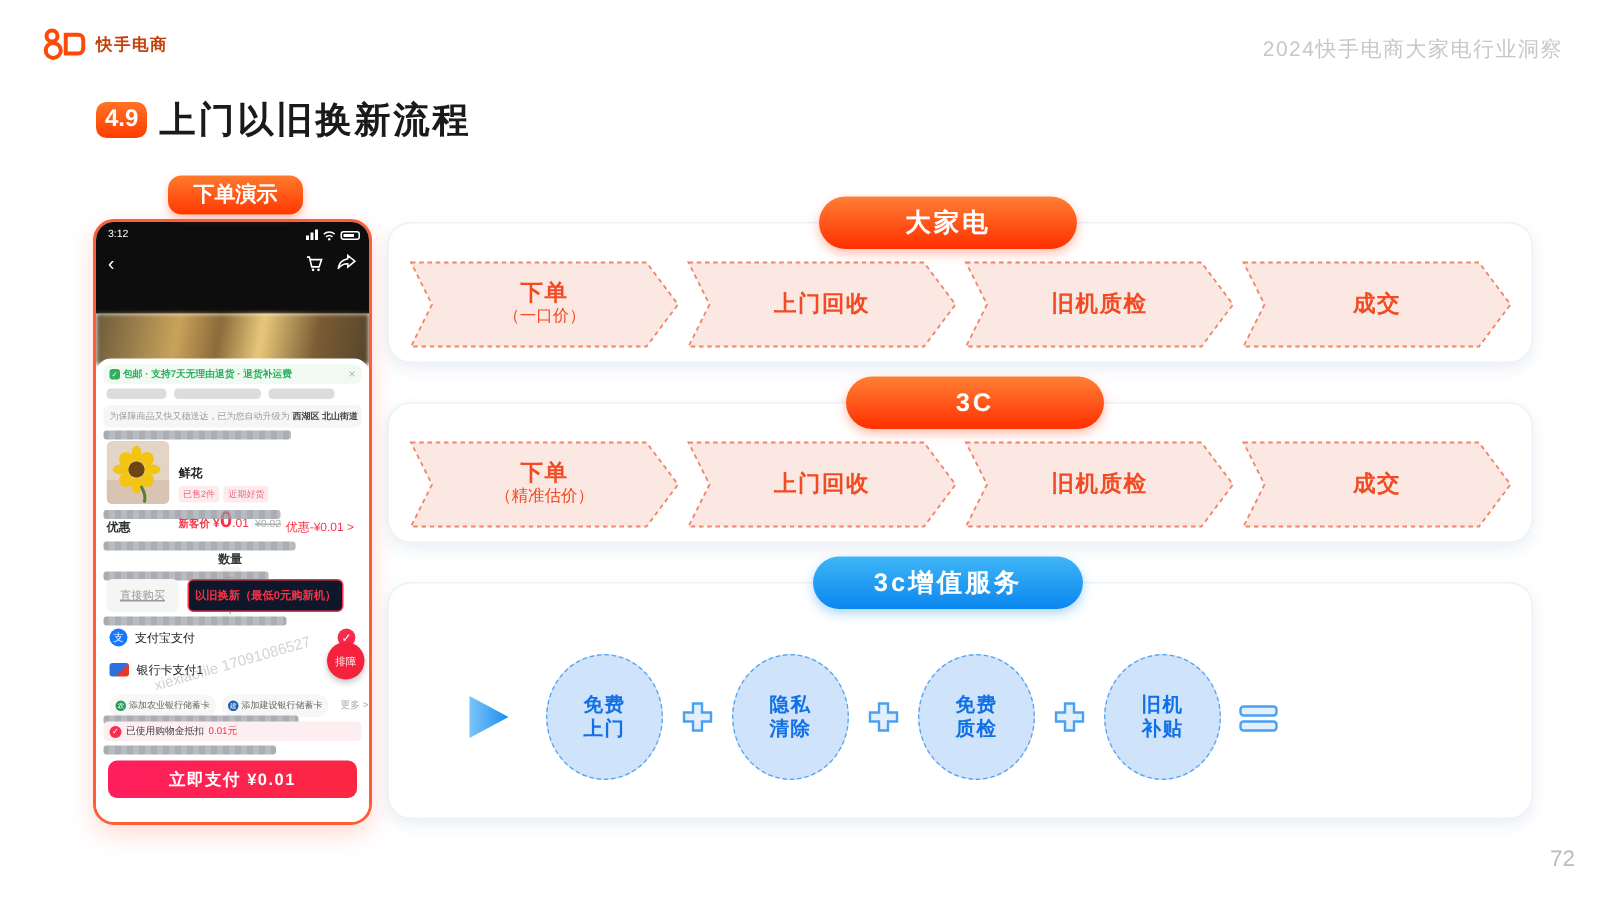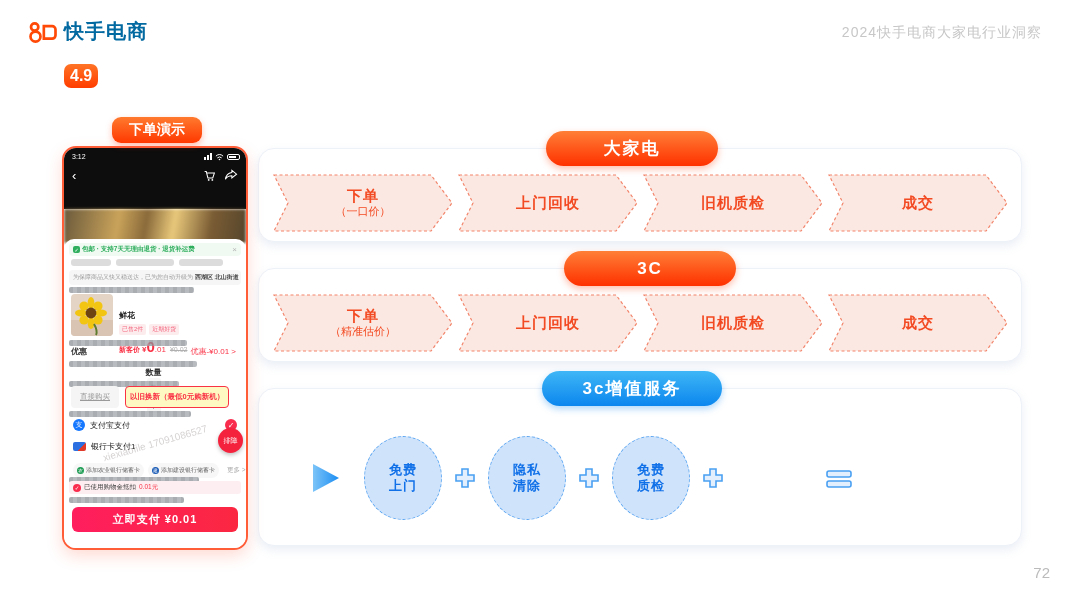--- a/index.html
+++ b/index.html
@@ -2,21 +2,21 @@
 <html><head>
 <meta charset="utf-8">
 <style>
   * { margin:0; padding:0; box-sizing:border-box; }
   html,body { width:1080px; height:606px; }
   body { font-family:"Liberation Sans","DejaVu Sans",sans-serif; background:#ffffff; position:relative; overflow:hidden; }
   .abs { position:absolute; }
 
   
   .brand { left:28px; top:18px; display:flex; align-items:center; gap:6px; }
-  .brand-name { color:#0369a1; font-weight:bold; font-size:20px; letter-spacing:1px; }
+  .brand-name { color:#c2410c; font-weight:bold; font-size:11px; letter-spacing:1px; }
   .hdr-right { right:38px; top:24px; color:#c7c7c7; font-size:14px; letter-spacing:1px; }
 
   
   .title-row { left:64px; top:64px; display:flex; align-items:center; gap:8px; }
   .title-badge { background:linear-gradient(180deg,#ff7426,#ff3c00); color:#fff; font-weight:bold; font-size:16px; border-radius:7px; padding:3px 6px; }
   .title-text { font-size:24px; font-weight:bold; color:#1a1a1a; letter-spacing:2px; }
 
   
   .demo-pill { left:112px; top:117px; width:90px; height:26px; border-radius:9px;
     background:linear-gradient(180deg,#ff7a2e,#ff3800); color:#fff; font-weight:bold; font-size:14px;
@@ -71,21 +71,21 @@
   .line-row { position:absolute; left:7px; right:10px; display:flex; align-items:center; }
   .lr-label { font-size:8px; color:#333; font-weight:bold; }
   .lr-spacer { flex:1; }
   .coupon-val { font-size:8px; color:#fa3246; }
   .stp { width:14px; height:13px; background:#f5f5f5; border-radius:3px; color:#8a8a8a; font-size:9px;
     display:flex; align-items:center; justify-content:center; }
   .stp-val { font-size:8px; color:#222; margin:0 6px; }
 
   .buy-row { position:absolute; left:7px; right:7px; top:147px; display:flex; gap:6px; }
   .btn-direct { background:#f5f5f5; color:#999; font-size:7.5px; border-radius:4px; padding:6px 9px;text-decoration:underline; }
-  .btn-tradein { background:#fef9c3; border:1px solid #fa3246; color:#fa3246; font-size:7.5px; font-weight:bold;
+  .btn-tradein { background:#0f172a; border:1px solid #fa3246; color:#fa3246; font-size:7.5px; font-weight:bold;
     border-radius:4px; padding:5px 4px; white-space:nowrap; }
 
   .pay-row { position:absolute; left:9px; right:9px; display:flex; align-items:center; gap:5px; }
   .pay-name { font-size:8px; color:#222; }
   .alipay-ic { width:12px; height:12px; border-radius:50%; background:#1677ff; color:#fff; font-size:7px;
     display:flex; align-items:center; justify-content:center; }
   .card-ic { width:13px; height:9px; border-radius:2px; background:linear-gradient(135deg,#2b6fe0 60%,#e03a2b 60%); }
   .rd-on { width:12px; height:12px; border-radius:50%; background:#fa2c4e; color:#fff; font-size:8px;
     display:flex; align-items:center; justify-content:center; }
   .rd-off { width:11px; height:11px; border-radius:50%; border:1px solid #c9c9c9; background:#fff; }
@@ -147,20 +147,21 @@
     <circle cx="8" cy="7" r="4.4" fill="none" stroke="#ff4906" stroke-width="3.2"></circle>
     <circle cx="9" cy="18.5" r="6" fill="none" stroke="#ff4906" stroke-width="3.2"></circle>
     <path d="M19 6 h10 a4 4 0 0 1 4 4 v7 a4 4 0 0 1 -4 4 h-10 z" fill="none" stroke="#ff4906" stroke-width="3.2"></path>
   </svg>
   <span class="brand-name">快手电商</span>
 </div>
 <div class="abs hdr-right">2024快手电商大家电行业洞察</div>
 
 <div class="abs title-row">
   <span class="title-badge">4.9</span>
+  <span class="title-text">上门以旧换新流程</span>
 </div>
 
 <div class="abs demo-pill">下单演示</div>
 
 <div class="abs phone">
   <div class="ph-black"></div>
   <div class="ph-status">
     <span>3:12</span>
     <span class="spacer"></span>
     <span class="sig">
@@ -415,20 +416,24 @@
   </svg>
 
   <div class="svc-circle" style="left:353px; top:47px; width:78px; height:84px;">
     <span>免费</span>
     <span>质检</span>
   </div>
   <svg class="svc-op" style="left:442px; top:77px;" width="24" height="24" viewBox="0 0 24 24">
     <path d="M9 3h6v6h6v6h-6v6H9v-6H3V9h6z" fill="#e3effc" stroke="#4aa0f2" stroke-width="1.6"></path>
   </svg>
 
+  <div class="svc-circle" style="left:477px; top:47px; width:78px; height:84px;">
+    <span>旧机</span>
+    <span>补贴</span>
+  </div>
   <svg class="svc-op" style="left:566px; top:80px;" width="28" height="20" viewBox="0 0 28 20">
     <rect x="2" y="2" width="24" height="6" rx="2" fill="#e3effc" stroke="#4aa0f2" stroke-width="1.6"></rect>
     <rect x="2" y="12" width="24" height="6" rx="2" fill="#e3effc" stroke="#4aa0f2" stroke-width="1.6"></rect>
   </svg>
 
 </div>
 
 <div class="abs page-num">72</div>
 
 </body></html>

